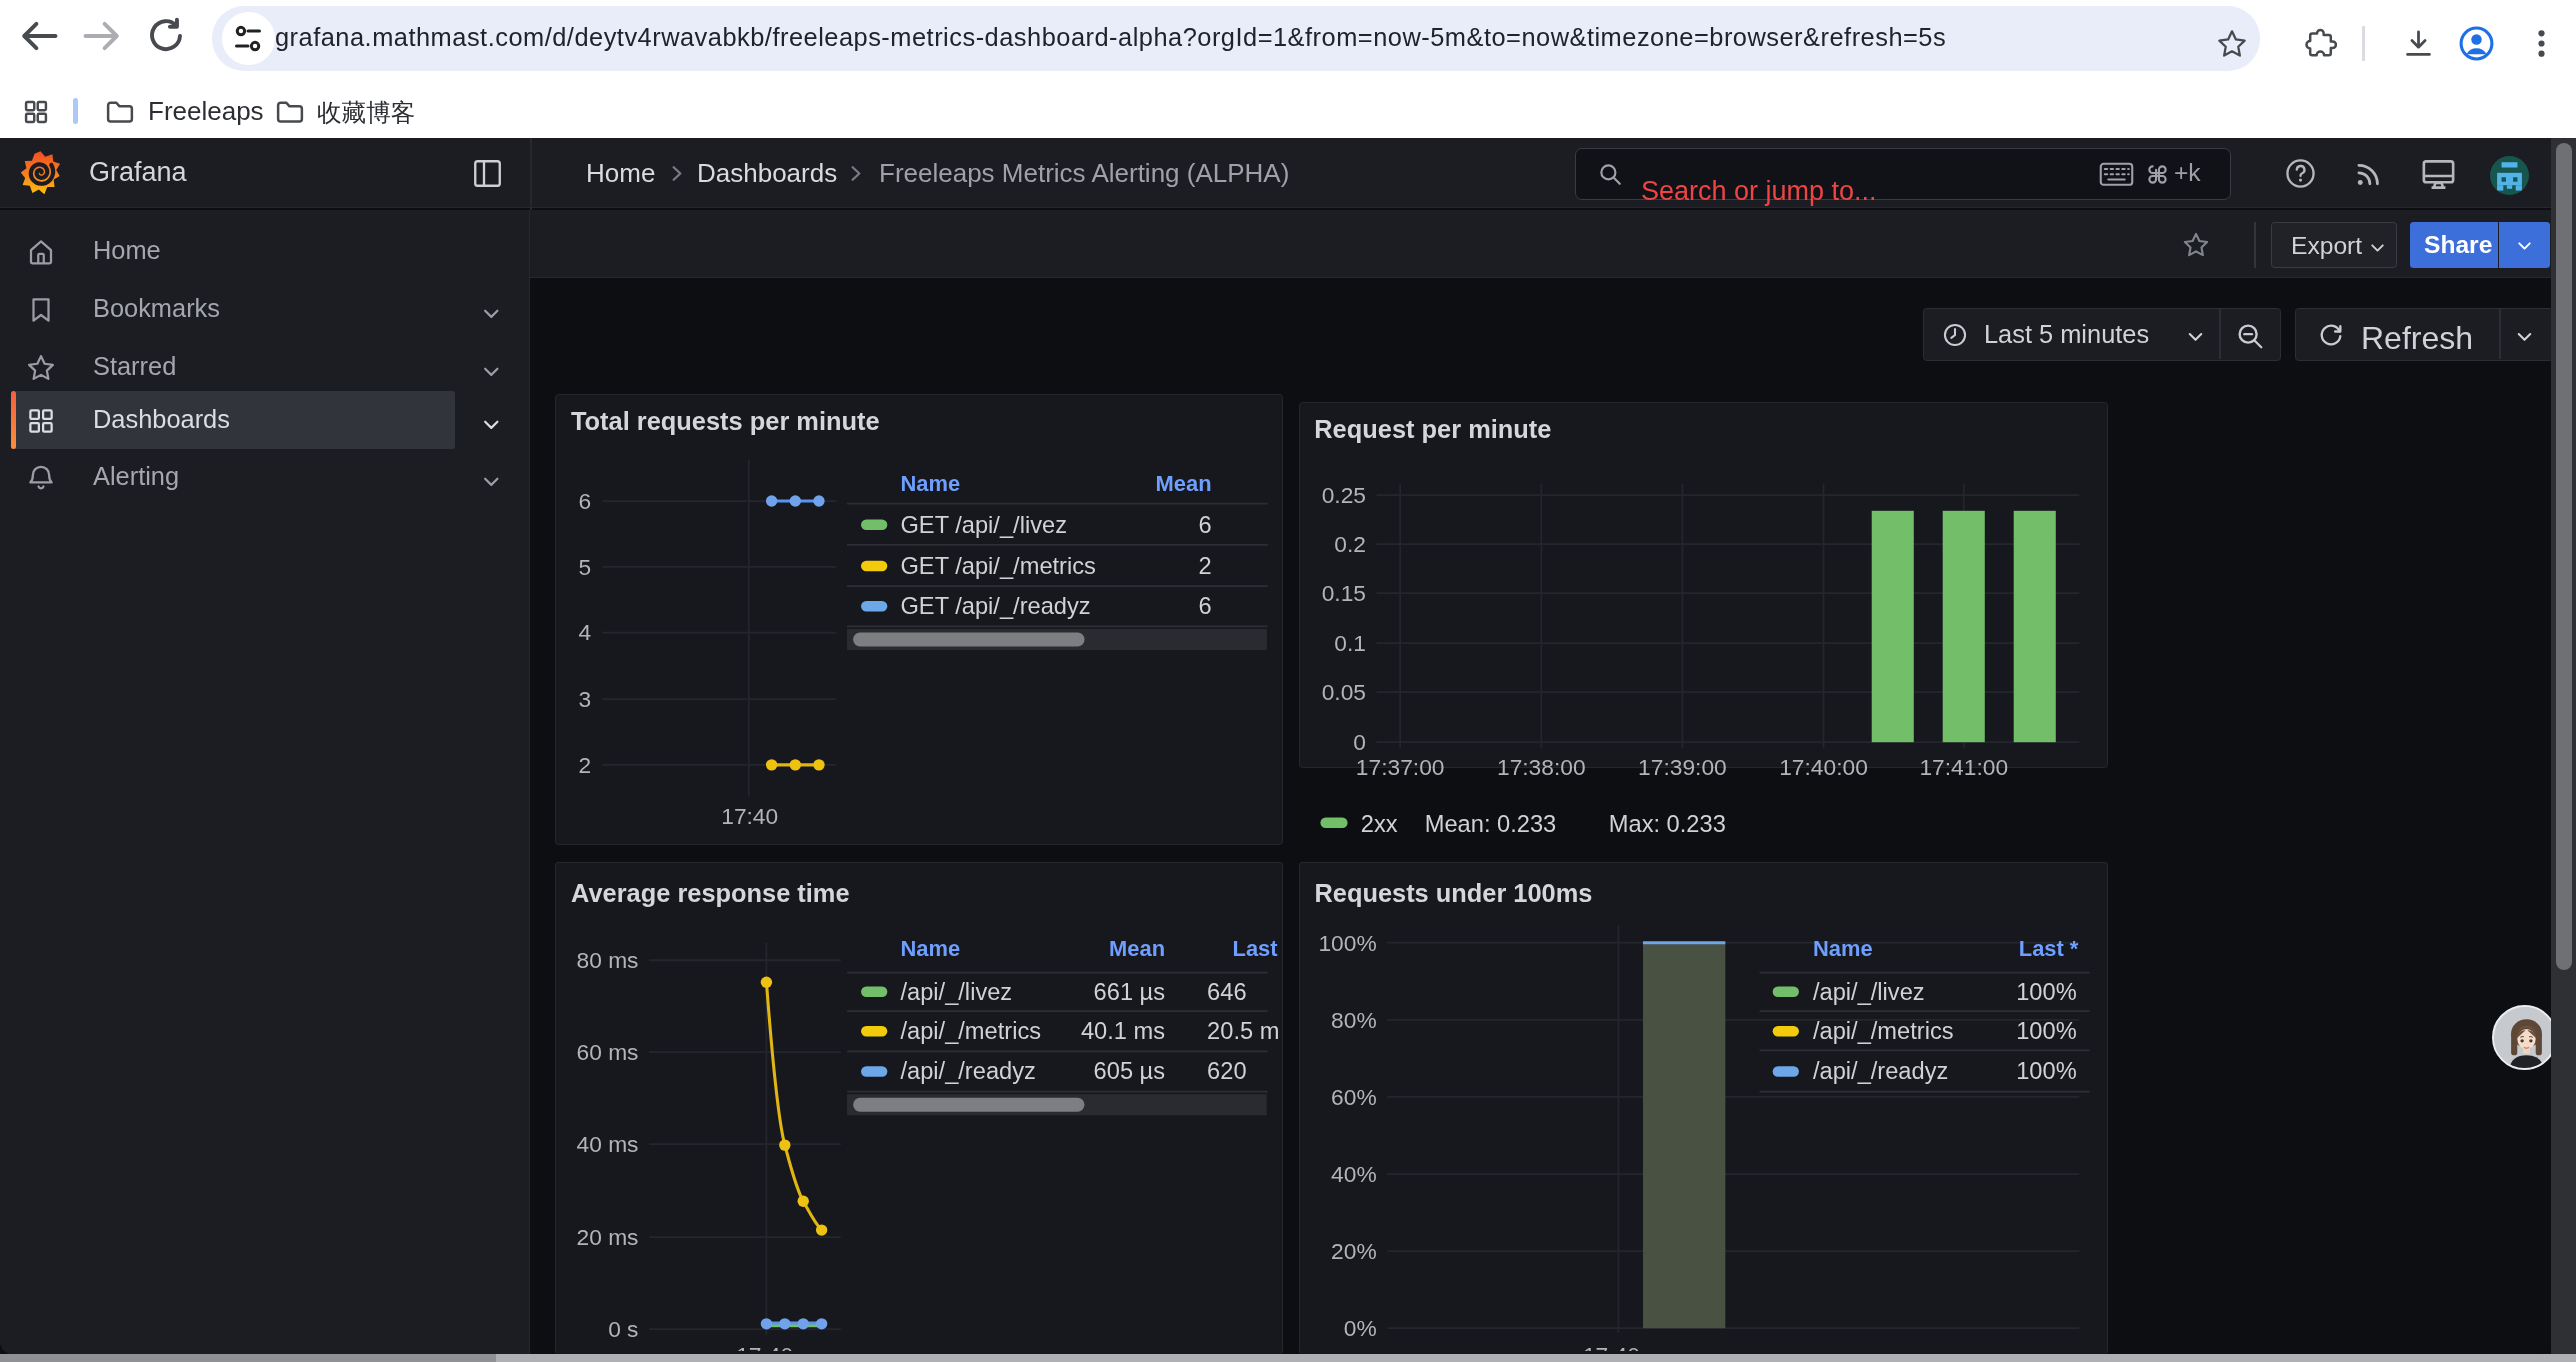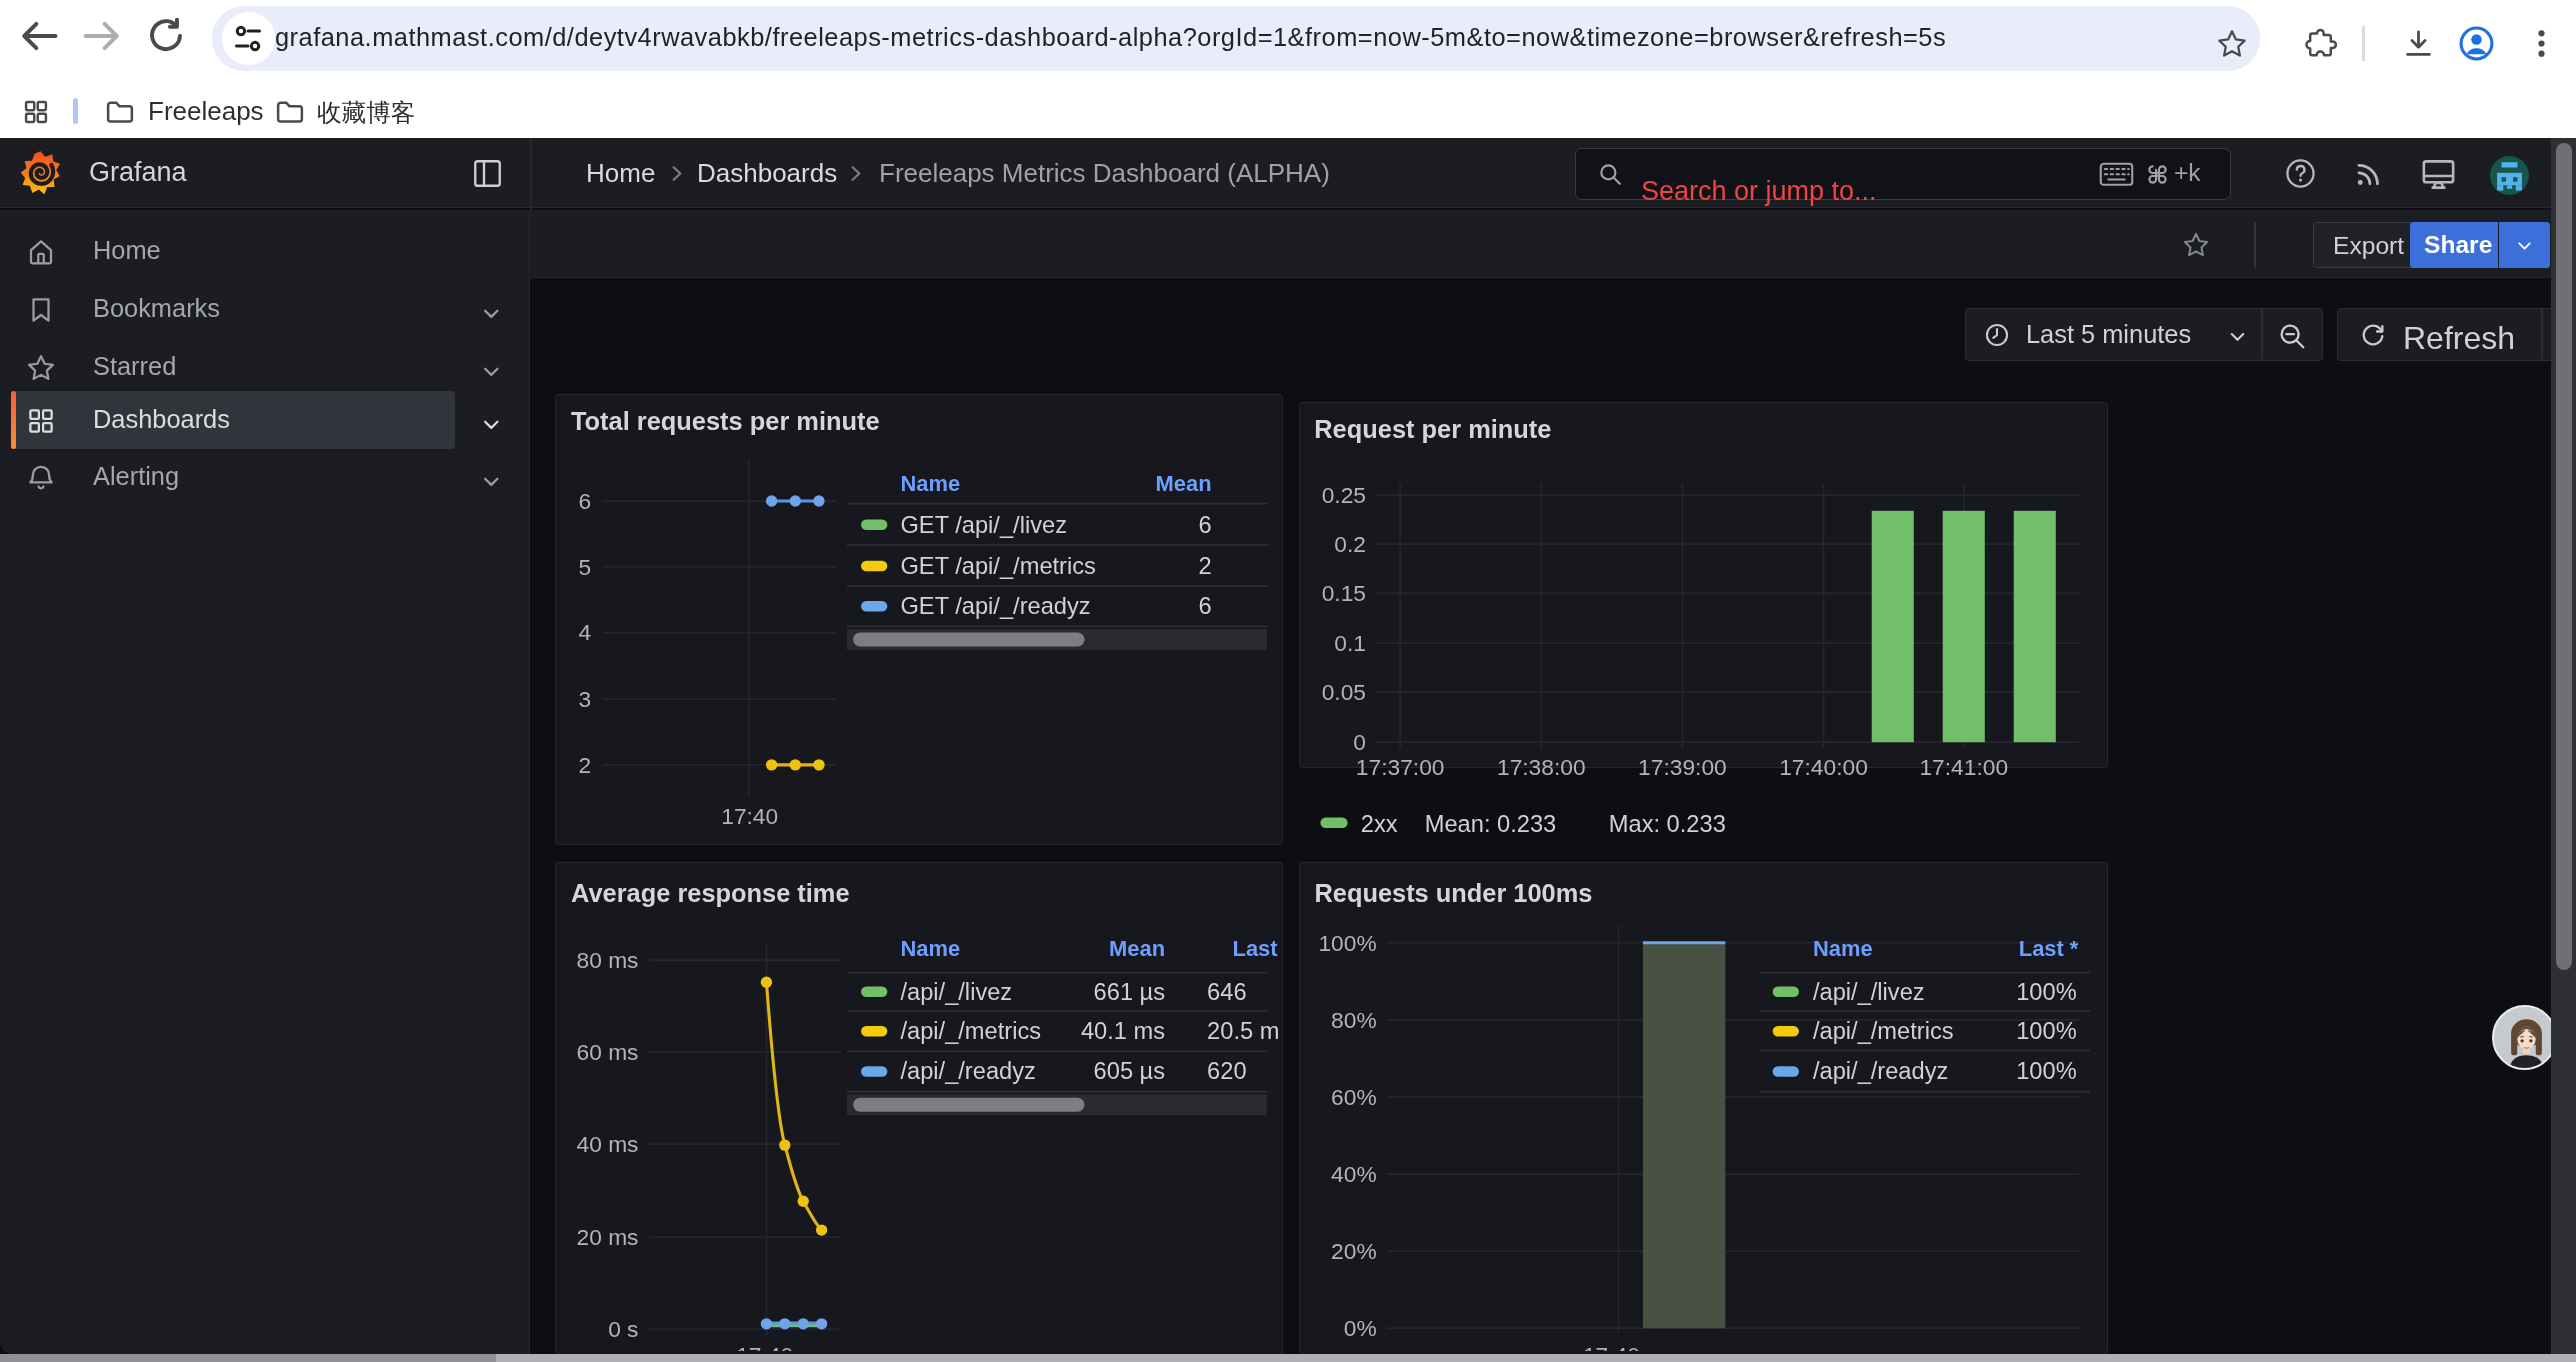--- a/index.html
+++ b/index.html
@@ -20,21 +20,21 @@
   #sidebar { position:absolute; left:0; top:72px; width:530px; height:1144px; background:#1b1d22; border-right:1.8px solid #26282e; }
   #navborder { position:absolute; left:530px; top:0; width:1.8px; height:72px; background:#26282e; }
 
   .panel { position:absolute; background:#17181d; border:1.8px solid #25272d; border-radius:3.5px; }
 
   .navitem { position:absolute; left:0; width:530px; height:59px; color:#a5a7ae; font-size:25.4px; }
   .navitem .label { position:absolute; left:93px; top:14px; }
   .navitem svg.icon { position:absolute; left:26px; top:15px; }
   .navitem svg.chev { position:absolute; left:479px; top:21px; }
 
-  .gbtn { position:absolute; background:#1b1d23; border:1.8px solid #2c2e35; border-radius:3.5px; color:#c9cbd1;margin-left:42px; }
+  .gbtn { position:absolute; background:#1b1d23; border:1.8px solid #2c2e35; border-radius:3.5px; color:#c9cbd1; }
   text { font-family:"Liberation Sans", sans-serif; }
 </style>
 </head>
 <body>
 
 <div id="chrome">
   <svg class="abs" style="left:19px;top:16px" width="40" height="40" viewBox="0 0 46 46" fill="none" stroke="#474a4f" stroke-width="4.5" stroke-linecap="round" stroke-linejoin="round">
       <path d="M42 23 H6 M20 9 L6 23 L20 37"></path>
     </svg>
   <svg class="abs" style="left:82px;top:16px" width="40" height="40" viewBox="0 0 46 46" fill="none" stroke="#abadb2" stroke-width="4.5" stroke-linecap="round" stroke-linejoin="round">
@@ -119,21 +119,21 @@
       </svg>
 
     <div class="abs" style="left:586px;top:20px;font-size:26px;font-weight:500;color:#dadbdf">Home</div>
     <svg class="abs" style="left:665px;top:24px" width="23" height="23" viewBox="0 0 24 24" fill="none" stroke="#787b82" stroke-width="2.4" stroke-linecap="round" stroke-linejoin="round">
         <path d="M9 5.5 L16 12 L9 18.5"></path>
       </svg>
     <div class="abs" style="left:697px;top:20px;font-size:26px;font-weight:500;color:#dadbdf">Dashboards</div>
     <svg class="abs" style="left:844px;top:24px" width="23" height="23" viewBox="0 0 24 24" fill="none" stroke="#787b82" stroke-width="2.4" stroke-linecap="round" stroke-linejoin="round">
         <path d="M9 5.5 L16 12 L9 18.5"></path>
       </svg>
-    <div class="abs" style="left:879px;top:20px;font-size:26px;color:#9fa1a8">Freeleaps Metrics Dashboard (ALPHA)</div>
+    <div class="abs" style="left:879px;top:20px;font-size:26px;color:#9fa1a8">Freeleaps Metrics Alerting (ALPHA)</div>
 
     <div class="abs" style="left:1575px;top:9.6px;width:656px;height:52px;border:1.8px solid #3a3c43;border-radius:7px;background:#111217">
       <svg class="abs" style="left:21px;top:12.3px" width="26" height="26" viewBox="0 0 24 24" fill="none" stroke="#9fa1a8" stroke-width="2">
           <circle cx="10.5" cy="10.5" r="6.5"></circle>
           <path d="M15.5 15.5 L21 21" stroke-linecap="round"></path>
         </svg>
       <div class="abs" style="left:65px;top:27px;font-size:27px;color:#ef4444">Search or jump to...</div>
       <svg class="abs" style="left:523px;top:13px" width="35" height="24.6" viewBox="0 0 30 21" fill="none" stroke="#9fa1a8" stroke-width="1.8">
           <rect x="1.5" y="1.5" width="27" height="18" rx="2.5"></rect>
           <path d="M5 6 h2 M10 6 h2 M15 6 h2 M20 6 h2 M25 6 h0.5 M5 10.5 h2 M10 10.5 h2 M15 10.5 h2 M20 10.5 h2 M25 10.5 h0.5 M8 15 h14" stroke-linecap="round"></path>

